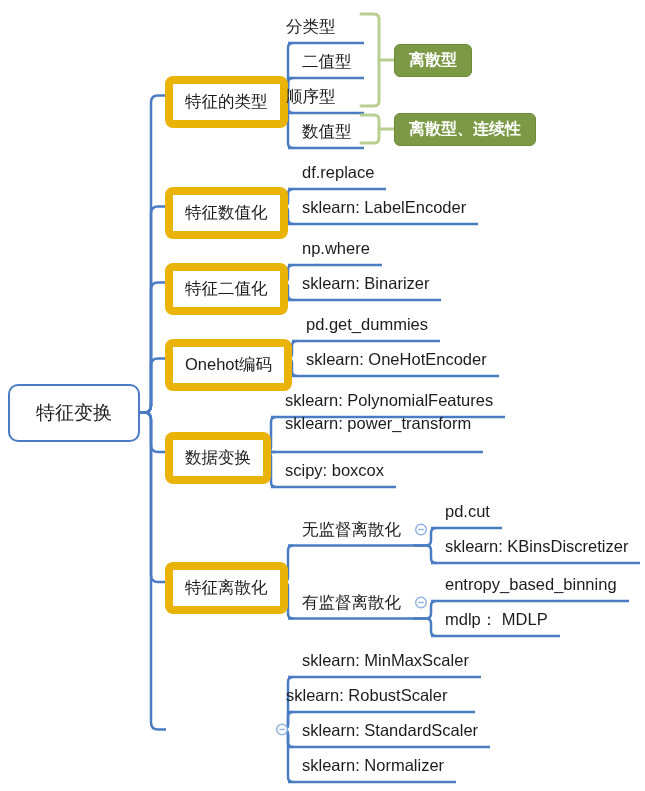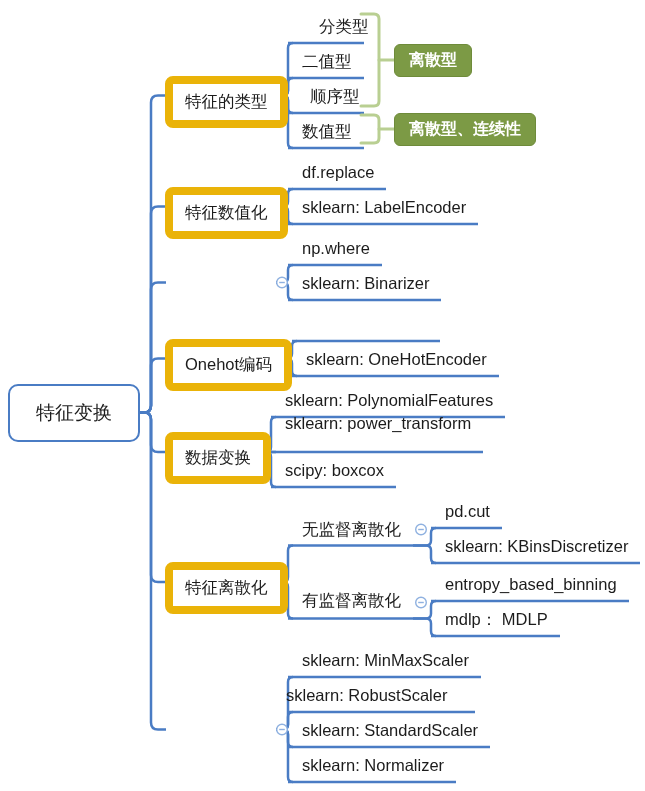--- a/index.html
+++ b/index.html
@@ -117,41 +117,43 @@
         <circle cx="421" cy="602.5" r="5.3" fill="#ffffff" stroke="#8fb1e0" stroke-width="1.4"></circle>
         <line x1="418.2" x2="423.8" y1="602.5" y2="602.5" stroke="#8fb1e0" stroke-width="1.4"></line>
       </g>
       <g>
         <circle cx="282" cy="729.5" r="5.3" fill="#ffffff" stroke="#8fb1e0" stroke-width="1.4"></circle>
         <line x1="279.2" x2="284.8" y1="729.5" y2="729.5" stroke="#8fb1e0" stroke-width="1.4"></line>
       </g>
     </svg>
 <div class="node root" style="left: 8px; top: 383.5px; font-family: Liberation Mono, monospace;"><span>特征变换</span></div>
     <div class="node box" style="left: 165px; top: 75.5px;"><span>特征的类型</span></div>
-    <div class="node line" style="left: 305px; top: 16px;"><span>分类型</span></div>
+    <div class="node line" style="left: 272px; top: 16px;"><span>分类型</span></div>
     <div class="node line" style="left: 288px; top: 51px;"><span>二值型</span></div>
-    <div class="node line" style="left: 296px; top: 86px;"><span>顺序型</span></div>
+    <div class="node line" style="left: 272px; top: 86px;"><span>顺序型</span></div>
     <div class="node line" style="left: 288px; top: 121px;"><span>数值型</span></div>
     <div class="node summary" style="left: 394px; top: 43.5px;"><span>离散型</span></div>
     <div class="node summary" style="left: 394px; top: 112.5px;"><span>离散型、连续性</span></div>
     <div class="node box" style="left: 165px; top: 186.5px;"><span>特征数值化</span></div>
     <div class="node line" style="left: 288px; top: 162px;"><span>df.replace</span></div>
     <div class="node line" style="left: 288px; top: 197px;"><span>sklearn: LabelEncoder</span></div>
+    <div class="node box" style="left: 165px; top: 262.5px;"><span>特征二值化</span></div>
     <div class="node line" style="left: 288px; top: 238px;"><span>np.where</span></div>
     <div class="node line" style="left: 288px; top: 273px;"><span>sklearn: Binarizer</span></div>
     <div class="node box" style="left: 165px; top: 338.5px;"><span>Onehot编码</span></div>
+    <div class="node line" style="left: 292px; top: 314px;"><span>pd.get_dummies</span></div>
     <div class="node line" style="left: 292px; top: 349px;"><span>sklearn: OneHotEncoder</span></div>
     <div class="node box" style="left: 165px; top: 432px;"><span>数据变换</span></div>
     <div class="node line" style="left: 271px; top: 390px;"><span>sklearn: PolynomialFeatures</span></div>
     <div class="node line" style="left: 271px; top: 413px;"><span>sklearn: power_transform</span></div>
     <div class="node line" style="left: 271px; top: 460px;"><span>scipy: boxcox</span></div>
     <div class="node box" style="left: 165px; top: 562px;"><span>特征离散化</span></div>
     <div class="node line" style="left: 288px; top: 518.5px;"><span>无监督离散化</span></div>
     <div class="node line" style="left: 431px; top: 501px;"><span>pd.cut</span></div>
     <div class="node line" style="left: 431px; top: 536px;"><span>sklearn: KBinsDiscretizer</span></div>
-    <div class="node line" style="left: 288px; top: 591.5px; font-family: Liberation Mono, monospace;"><span>有监督离散化</span></div>
+    <div class="node line" style="left: 288px; top: 591.5px;"><span>有监督离散化</span></div>
     <div class="node line" style="left: 431px; top: 574px;"><span>entropy_based_binning</span></div>
     <div class="node line" style="left: 431px; top: 609px;"><span>mdlp： MDLP</span></div>
     <div class="node line" style="left: 288px; top: 650px;"><span>sklearn: MinMaxScaler</span></div>
     <div class="node line" style="left: 272px; top: 685px;"><span>sklearn: RobustScaler</span></div>
     <div class="node line" style="left: 288px; top: 720px;"><span>sklearn: StandardScaler</span></div>
     <div class="node line" style="left: 288px; top: 755px;"><span>sklearn: Normalizer</span></div>
   </div>
 
 </body></html>

